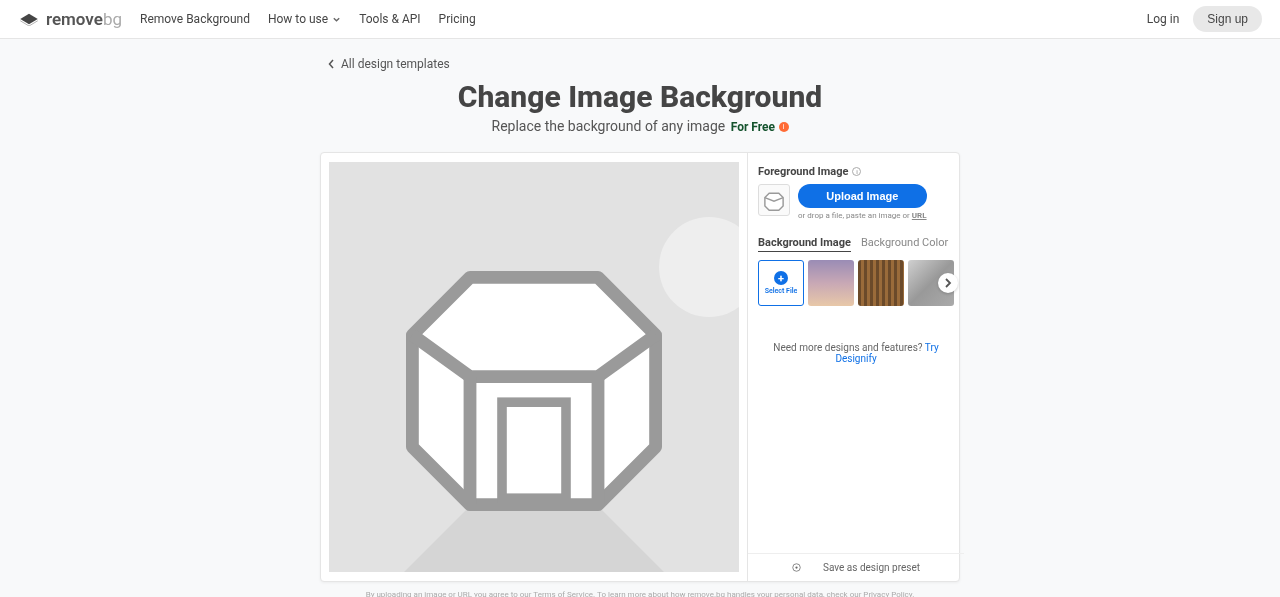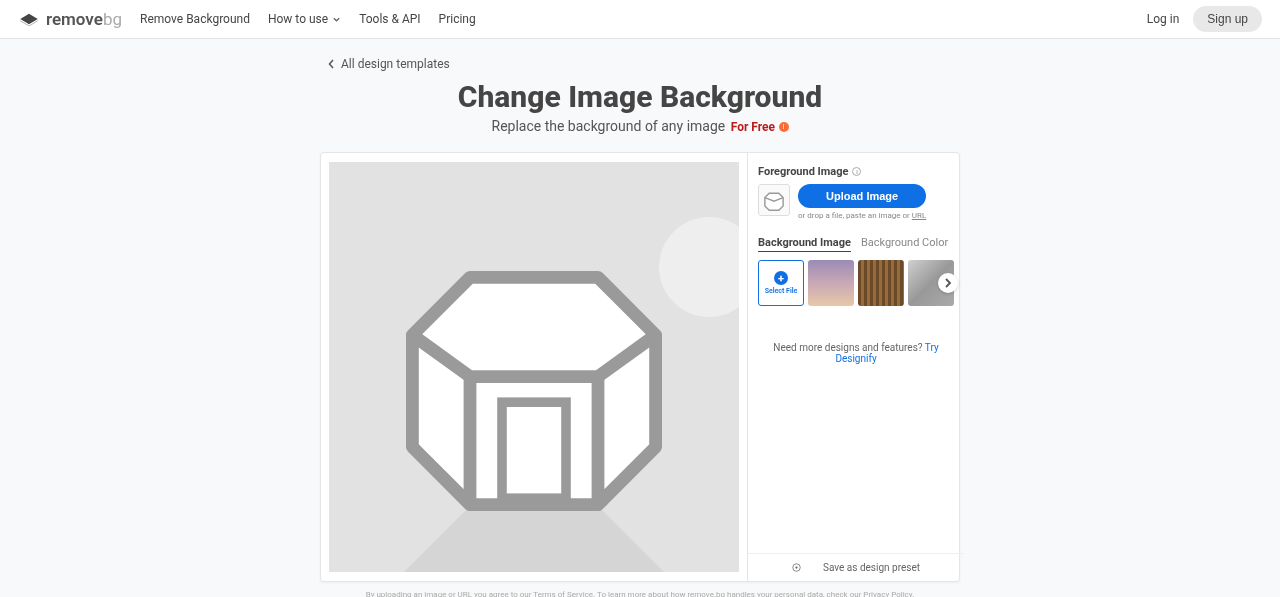--- a/index.html
+++ b/index.html
@@ -11,41 +11,41 @@
     .logo-icon { width: 22px; height: 14px; }
     .logo-gray { color: #aaa; font-weight: 400; }
     .nav-link { font-size: 12px; color: #454545; text-decoration: none; cursor: pointer; display: flex; align-items: center; gap: 4px; }
     .nav-right { display: flex; align-items: center; gap: 14px; }
     .signup-btn { background: #e8e8e8; border-radius: 14px; padding: 6px 14px; font-size: 12px; cursor: pointer; border: none; color: #454545; }
     
     .content { width: 640px; margin: 0 auto; padding-top: 18px; }
     .breadcrumb { display: flex; align-items: center; gap: 6px; font-size: 12px; color: #555; cursor: pointer; margin-bottom: 8px; margin-left: 8px; }
     .page-title { font-size: 30px; font-weight: 800; text-align: center; color: #454545; margin-bottom: 4px; }
     .subtitle { text-align: center; font-size: 14px; color: #555; margin-bottom: 18px; }
-    .for-free { color: #b91c1c; font-weight: 700; font-size: 12px; margin-left: 2px; }
+    .for-free { color: #14532d; font-weight: 700; font-size: 12px; margin-left: 2px; }
     .info-icon-sm { display: inline-flex; width: 10px; height: 10px; background: #ff6b35; border-radius: 50%; color: #fff; font-size: 7px; align-items: center; justify-content: center; vertical-align: middle; }
     
     .editor { display: flex; background: #fff; border: 1px solid #e5e5e5; border-radius: 4px; height: 430px; box-shadow: 0 1px 3px rgba(0,0,0,0.05); }
     .preview { width: 427px; border-right: 1px solid #e5e5e5; display: flex; align-items: center; justify-content: center; padding: 8px; }
     .preview-canvas { width: 410px; height: 410px; background: #e2e2e2; position: relative; overflow: hidden; display: flex; align-items: center; justify-content: center; }
     .bg-shapes { position: absolute; inset: 0; }
     .circle-shape { position: absolute; top: 55px; right: -20px; width: 100px; height: 100px; background: #eee; border-radius: 50%; }
     .triangle-shape { position: absolute; bottom: -50px; left: 50%; transform: translateX(-50%); width: 0; height: 0; border-left: 180px solid transparent; border-right: 180px solid transparent; border-bottom: 180px solid #d5d5d5; }
     .cube-icon { position: relative; z-index: 2; }
     
     .sidebar { flex: 1; padding: 12px 10px; display: flex; flex-direction: column; position: relative; }
     .section-label { font-size: 11px; font-weight: 700; color: #454545; display: flex; align-items: center; gap: 4px; margin-bottom: 6px; }
     .info-icon-gray { width: 9px; height: 9px; border: 1px solid #aaa; border-radius: 50%; font-size: 6px; color: #aaa; display: inline-flex; align-items: center; justify-content: center; }
     
     .fg-row { display: flex; align-items: flex-start; gap: 8px; margin-bottom: 16px; }
     .fg-thumb { width: 32px; height: 32px; border: 1px solid #ddd; border-radius: 3px; display: flex; align-items: center; justify-content: center; background: #fafafa; }
     .fg-actions { display: flex; flex-direction: column; gap: 3px; }
     .upload-btn { background: #0f70e6; color: #fff; border: none; border-radius: 14px; padding: 6px 14px; font-size: 11px; font-weight: 600; cursor: pointer; }
     .drop-text { font-size: 8px; color: #888; }
-    .url-link { text-decoration: underline; cursor: pointer; }
+    .url-link { text-decoration: underline; cursor: pointer; font-weight: bold; }
     
     .tabs { display: flex; gap: 10px; margin-bottom: 8px; font-size: 11px; }
     .tab { cursor: pointer; color: #888; padding-bottom: 2px; }
     .tab.active { color: #454545; font-weight: 700; border-bottom: 1px solid #454545; }
     
     .bg-strip { display: flex; gap: 4px; position: relative; align-items: center; }
     .bg-tile { width: 46px; height: 46px; border-radius: 3px; cursor: pointer; flex-shrink: 0; }
     .select-tile { border: 1px solid #0f70e6; display: flex; flex-direction: column; align-items: center; justify-content: center; gap: 2px; }
     .plus-circle { width: 14px; height: 14px; background: #0f70e6; border-radius: 50%; color: #fff; display: flex; align-items: center; justify-content: center; font-size: 11px; font-weight: bold; }
     .select-text { font-size: 7px; color: #0f70e6; font-weight: 600; }

